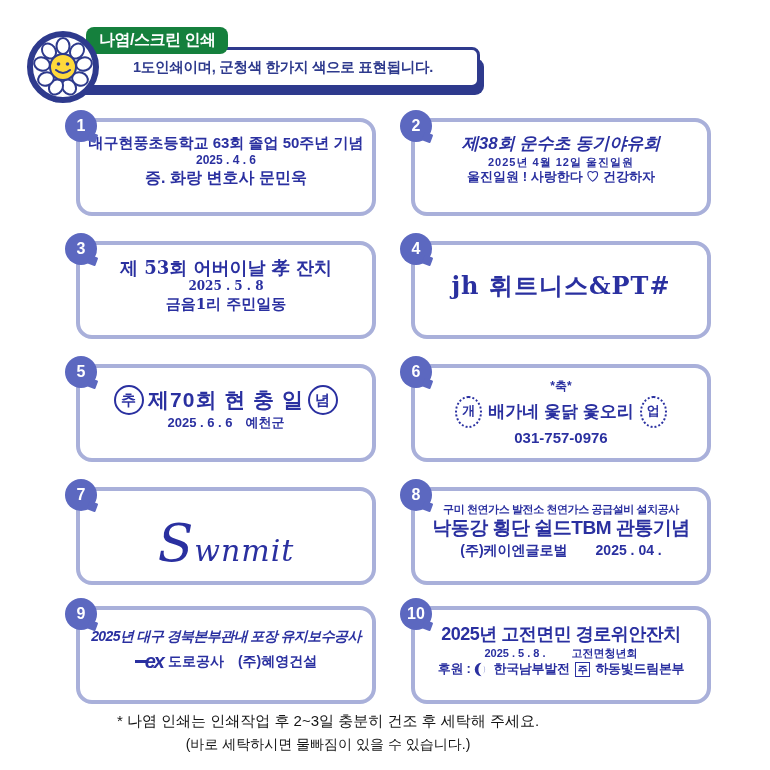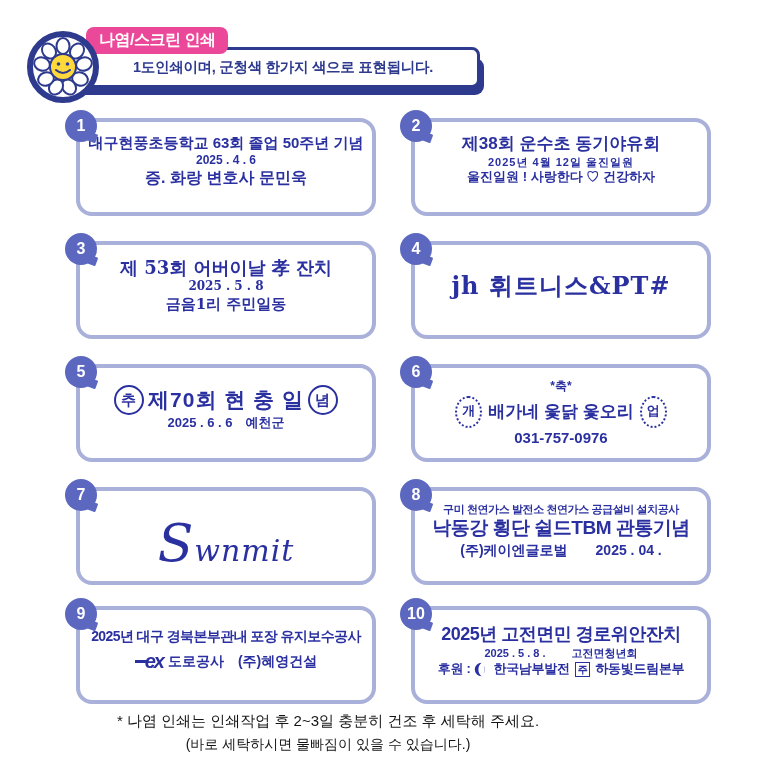--- a/index.html
+++ b/index.html
@@ -13,21 +13,21 @@
     background:#2e3a8d;border-radius:9px;
   }
   .hdr-banner{
     position:absolute;left:86px;top:47px;width:394px;height:41px;
     background:#ffffff;border:3px solid #2e3a8d;border-radius:8px;
     box-sizing:border-box;display:flex;align-items:center;justify-content:center;
   }
   .hdr-banner span{color:#2e3a8d;font-weight:bold;font-size:14.5px;letter-spacing:-0.3px;}
   .hdr-tab{
     position:absolute;left:86px;top:27px;height:27px;padding:0 13px;
-    background:#ec4899;border-radius:8px 8px 8px 0;color:#ffffff;font-weight:bold;
+    background:#15803d;border-radius:8px 8px 8px 0;color:#ffffff;font-weight:bold;
     font-size:16px;display:flex;align-items:center;z-index:3;letter-spacing:-0.5px;
   }
   .flower{position:absolute;left:24px;top:30px;width:78px;height:78px;z-index:4;}
   
   .sample{
     position:absolute;width:300px;height:98px;box-sizing:border-box;
     background:#ffffff;border:4px solid #a9b0da;border-radius:16px;
     color:#2a30a0;
   }
   .badge{
@@ -44,42 +44,42 @@
   .pos5{left:76px;top:364px;} .pos6{left:411px;top:364px;}
   .pos7{left:76px;top:487px;} .pos8{left:411px;top:487px;}
   .pos9{left:76px;top:606px;} .pos10{left:411px;top:606px;}
   .inner{
     height:100%;display:flex;flex-direction:column;align-items:center;
     padding-top:11px;box-sizing:border-box;text-align:center;line-height:1.3;
   }
   .b{font-weight:bold;}
   .t15{font-size:15px;} .t12{font-size:12px;} .t16{font-size:16px;} .t13{font-size:13px;}
   .serif{font-family:"DejaVu Serif","Liberation Serif",serif;}
-  .s2-l1{font-size:17px;} .s2-l2{font-size:11px;letter-spacing:1px;} .s2-l3{font-size:13px;}
+  .s2-l1{font-size:17px;font-style:italic;} .s2-l2{font-size:11px;letter-spacing:1px;} .s2-l3{font-size:13px;}
   .s3-l1{font-size:18px;} .s3-l3{font-size:15px;}
   .s4-line{font-size:24px;margin-top:14px;letter-spacing:1px;}
   .s5-row{display:flex;align-items:center;gap:4px;font-size:21px;letter-spacing:1px;margin-top:6px;}
   .circ{
     display:inline-flex;width:26px;height:26px;border:2px solid #2a30a0;border-radius:50%;
     align-items:center;justify-content:center;font-size:15px;flex:0 0 auto;
   }
   .s6-row{display:flex;align-items:center;gap:6px;font-size:17px;margin-top:1px;}
   .wreath{
     display:inline-flex;width:23px;height:28px;border:2px dotted #2a30a0;border-radius:50%;
     align-items:center;justify-content:center;font-size:13px;flex:0 0 auto;
   }
   .s7-logo{
     display:block;margin-top:8px;font-family:"DejaVu Serif","Liberation Serif",serif;
     font-style:italic;font-weight:normal;font-size:30px;letter-spacing:1px;
   }
   .s7-logo::first-letter{font-size:52px;}
   .s8-l1{font-size:11px;letter-spacing:-0.4px;}
   .s8-l2{font-size:19px;letter-spacing:-0.5px;}
   .s8-l3{font-size:14px;}
-  .s9-l1{font-size:14px;letter-spacing:-0.6px;margin-top:6px;}
+  .s9-l1{font-size:14px;letter-spacing:-0.6px;margin-top:6px;font-style:italic;}
   .s9-l2{display:flex;align-items:center;gap:5px;font-size:14px;margin-top:3px;}
   .ex-logo{font-style:italic;font-weight:bold;font-size:20px;letter-spacing:-2px;display:inline-flex;align-items:center;text-align:center;}
   .ex-logo::before{content:"";display:inline-block;width:13px;height:3px;background:#2a30a0;margin-right:-3px;}
   .s10-l1{font-size:18px;letter-spacing:-0.5px;margin-top:2px;}
   .s10-l2{font-size:11px;display:flex;gap:26px;}
   .s10-l3{font-size:13px;display:flex;align-items:center;gap:4px;letter-spacing:-0.3px;}
   .ju-box{display:inline-block;border:1px solid #2a30a0;font-size:10px;padding:0 2px;margin:0 1px;}
   .kospo{width:15px;height:15px;}
   
   .footer{position:absolute;left:0;top:712px;width:656px;text-align:center;color:#141414;}

